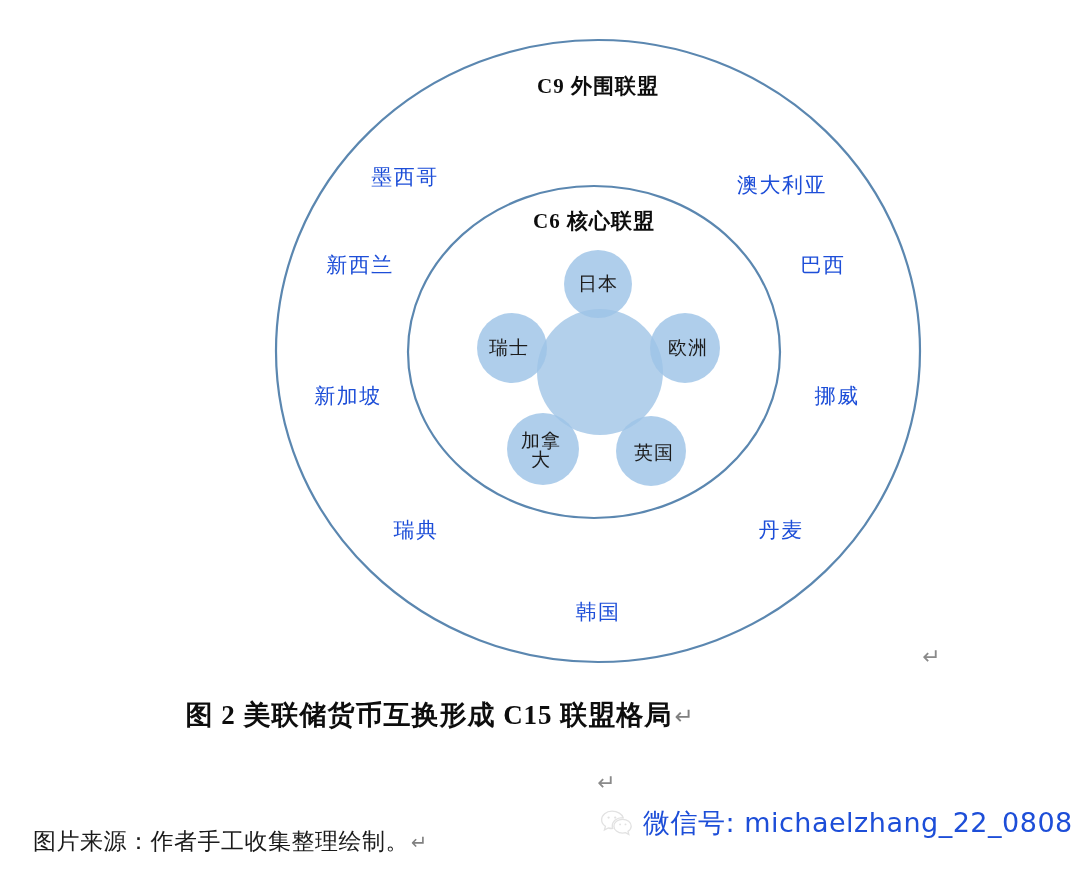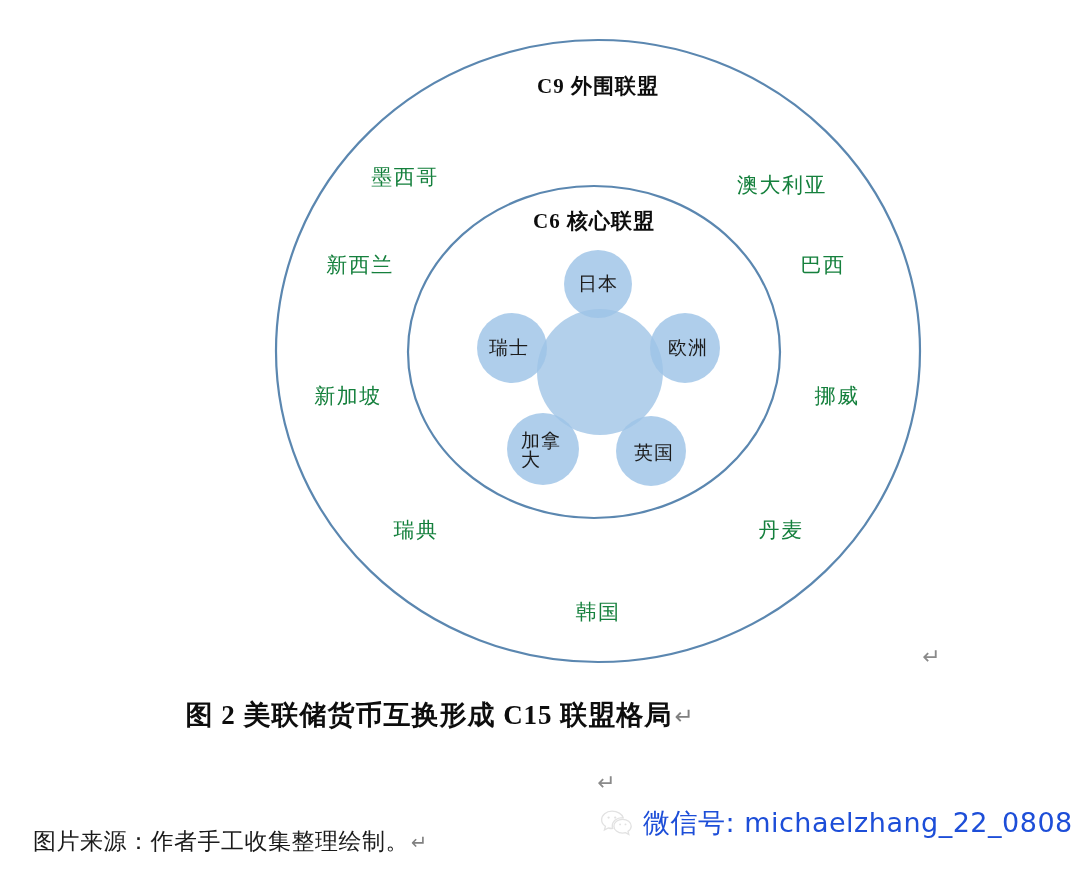--- a/index.html
+++ b/index.html
@@ -44,21 +44,21 @@
     text-align: center;
   }
   .ring-title {
     font-weight: bold;
     font-size: 21px;
     color: #0d0d0d;
     letter-spacing: 1px;
   }
   .outer-country {
     font-size: 21px;
-    color: #15803d;
+    color: #1d4ed8;
     letter-spacing: 1.5px;
   }
 
   
   .bubble {
     position: absolute;
     border-radius: 50%;
     background: #9dc3e6;
     opacity: 0.82;
     transform: translate(-50%, -50%);
@@ -68,20 +68,21 @@
     text-align: center;
   }
   .bubble-hub {
     background: #9dc3e6;
     opacity: 0.78;
   }
   .bubble-label {
     position: absolute;
     transform: translate(-50%, -50%);
     white-space: pre-line;
+    text-align: center;
     line-height: 1.05;
     color: #1c1c1c;
     letter-spacing: 1px;
   }
   .hub-label {
     font-size: 46px;
     letter-spacing: 2px;
     color: #111111;
   }
   .sat-label {

